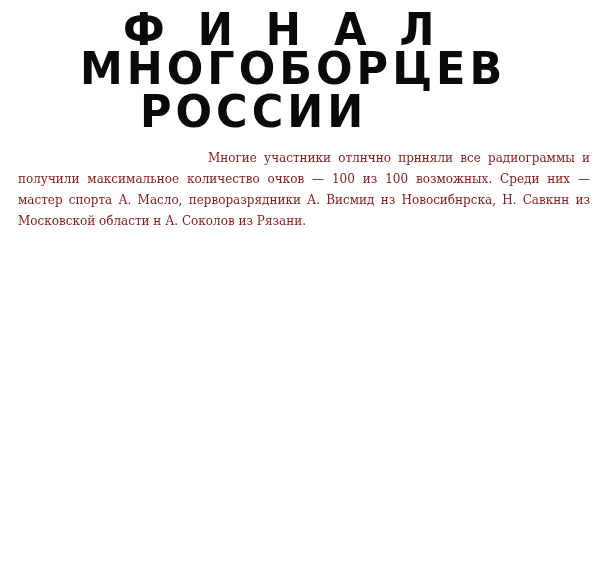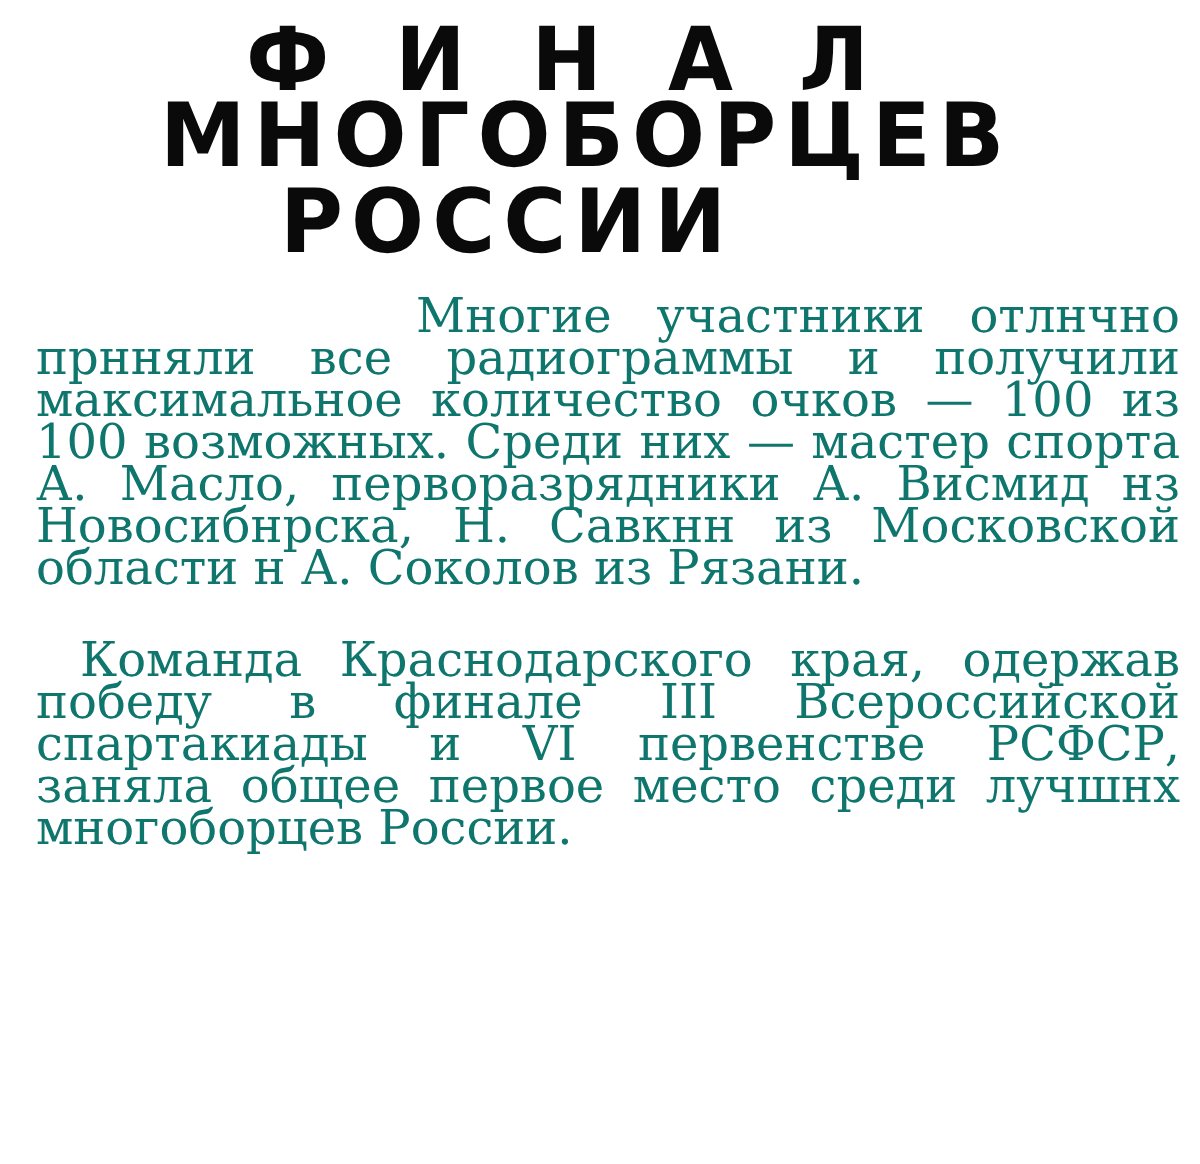--- a/index.html
+++ b/index.html
@@ -49,23 +49,23 @@
       font-size: 43px;
       letter-spacing: 4px;
       transform: scaleY(1.03);
     }
     .article {
       position: absolute;
       left: 18px;
       top: 148px;
       width: 572px;
       font-family: "DejaVu Serif", serif;
-      font-size: 24px;
+      font-size: 12px;
       line-height: 21px;
-      color: #0f766e;
+      color: #7f1d1d;
     }
     .para {
       margin: 0;
       text-align: justify;
       text-align-last: left;
       hyphens: manual;
     }
     .p1 { text-indent: 190px; }
     .p2 { margin-top: 25px; text-indent: 22px; }
     .p3 { margin-top: 25px; text-indent: 22px; }
@@ -75,14 +75,13 @@
 <body>
 
 <div class="headline">
   <div class="hl-line hl-1">ФИНАЛ</div>
   <div class="hl-line hl-2">МНОГОБОРЦЕВ</div>
   <div class="hl-line hl-3">РОССИИ</div>
 </div>
 
 <div class="article">
   <p class="para p1">Многие участники отлнчно прнняли все радиограммы и получили максимальное количество очков — 100 из 100 возможных. Среди них — мастер спорта А. Масло, перворазрядники А. Висмид нз Новосибнрска, Н. Савкнн из Московской области н А. Соколов из Рязани.</p>
-  <p class="para p3">Команда Краснодарского края, одержав победу в финале III Всероссийской спартакиады и VI первенстве РСФСР, заняла общее первое место среди лучшнх многоборцев России.</p>
 </div>
 
 </body></html>

